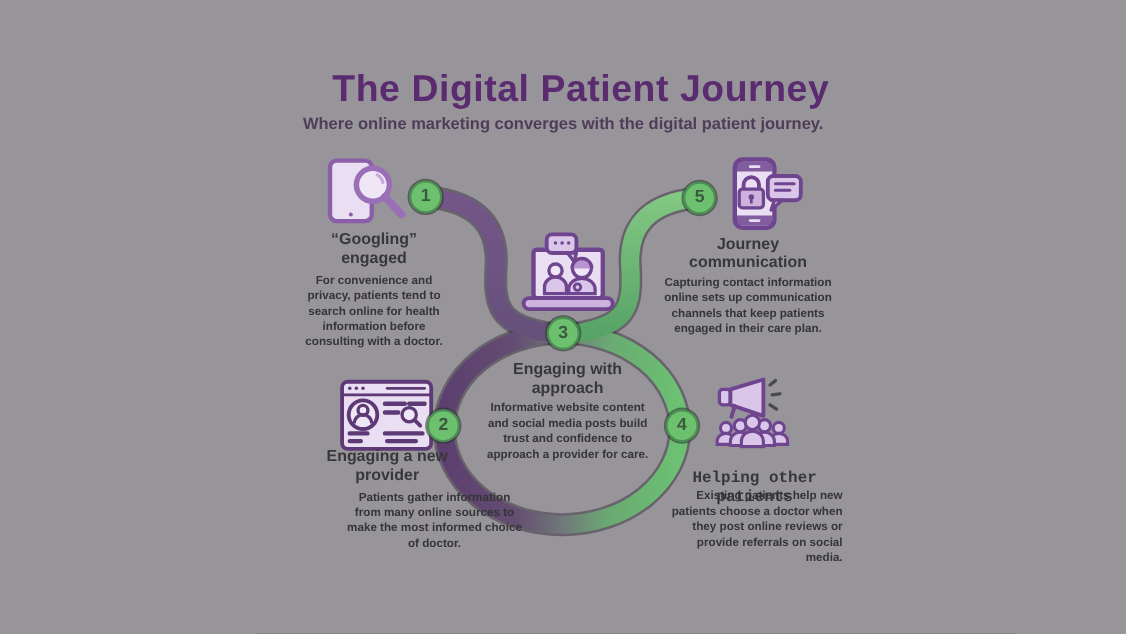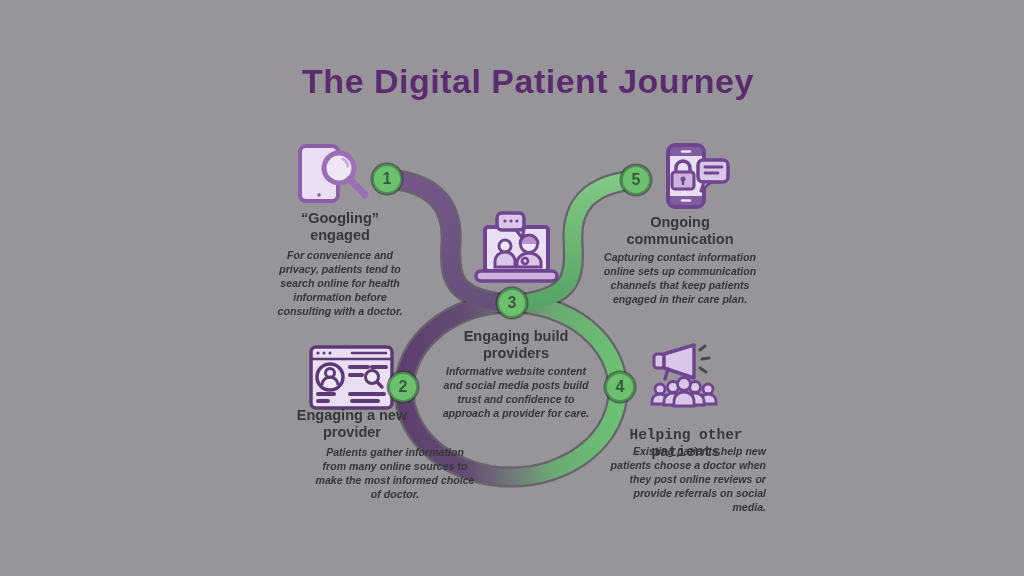--- a/index.html
+++ b/index.html
@@ -26,21 +26,21 @@
   }
   .b1{left:372px; top:164px;} .b2{left:388px; top:372px;}
   .b3{left:497px; top:288px;} .b4{left:605px; top:372px;}
   .b5{left:621px; top:165px;}
   .step-title{
     position:absolute; text-align:center; font-size:14.5px; font-weight:800;
     line-height:1.18; color:#38383a;
   }
   .step-desc{
     position:absolute; text-align:center; font-size:10.6px; font-weight:700;
-    line-height:1.32; color:#353538;font-style:italic;
+    line-height:1.32; color:#353538;
   }
   .t1{left:285px; top:210px; width:110px;}
   .d1{left:266px; top:249px; width:148px;}
   .t2{left:292px; top:407px; width:120px;}
   .d2{left:272px; top:446px; width:160px;margin-left:43px;}
   .t3{left:451px; top:328px; width:130px;}
   .d3{left:441px; top:365px; width:150px;}
   .t4{left:626px; top:427px; width:120px;font-family:Liberation Mono, monospace;}
   .d4{left:606px; top:445px; width:160px;text-align:right;}
   .t5{left:617px; top:214px; width:126px;}
@@ -51,20 +51,21 @@
   .i3{left:470px; top:211px;}
   .i4{left:646px; top:342px;}
   .i5{left:656px; top:142px;}
 </style>
 </head>
 <body>
 
 <div class="stage">
 
   <div class="hdr-title">The Digital Patient Journey</div>
+  <div class="hdr-sub">Where online marketing converges with the digital patient journey.</div>
 
   <svg class="ribbons" viewBox="0 0 1024 576">
     <defs>
       <linearGradient id="gRing" x1="0" y1="0" x2="1" y2="0">
         <stop offset="0" stop-color="#5c3f6f"></stop>
         <stop offset="0.3" stop-color="#644d72"></stop>
         <stop offset="0.5" stop-color="#71787a"></stop>
         <stop offset="0.7" stop-color="#6aaa72"></stop>
         <stop offset="1" stop-color="#6cc173"></stop>
       </linearGradient>
@@ -150,21 +151,21 @@
         <rect x="27" y="2" width="27" height="17" rx="5" fill="#d9c6e8" stroke="#6f4590" stroke-width="3.5"></rect>
         <path d="M 46 19 l 6 8 l 2 -8 z" fill="#d9c6e8" stroke="#6f4590" stroke-width="3" stroke-linejoin="round"></path>
         <circle cx="35" cy="10" r="1.6" fill="#6f4590"></circle>
           <circle cx="41" cy="10" r="1.6" fill="#6f4590"></circle>
           <circle cx="47" cy="10" r="1.6" fill="#6f4590"></circle>
       </svg>
     </div>
     <div class="badge b3">
         <span>3</span>
       </div>
-    <div class="step-title t3">Engaging build providers</div>
+    <div class="step-title t3">Engaging with approach</div>
     <div class="step-desc d3">Informative website content and social media posts build trust and confidence to approach a provider for care.</div>
   </section>
 
   <section>
     <div class="icon i4">
       <svg width="78" height="66" viewBox="0 0 78 66">
         <rect x="8" y="12" width="10" height="14" rx="3" fill="#d9c6e8" stroke="#6f4590" stroke-width="3"></rect>
         <path d="M 18 12 L 48 3 L 48 36 L 18 26 Z" fill="#d9c6e8" stroke="#6f4590" stroke-width="3.5" stroke-linejoin="round"></path>
         <line x1="22" y1="27" x2="19" y2="37" stroke="#6f4590" stroke-width="3.5" stroke-linecap="round"></line>
         <line x1="54" y1="8" x2="59" y2="4" stroke="#4a4a4e" stroke-width="3" stroke-linecap="round"></line>
@@ -205,17 +206,17 @@
           <line x1="27" y1="38" x2="27" y2="43" stroke="#6f4590" stroke-width="2.5"></line>
         <rect x="42" y="18" width="30" height="22" rx="5" fill="#d9c6e8" stroke="#6f4590" stroke-width="3.5"></rect>
         <path d="M 48 40 l -3 9 l 10 -9 z" fill="#d9c6e8" stroke="#6f4590" stroke-width="3" stroke-linejoin="round"></path>
         <line x1="49" y1="25" x2="66" y2="25" stroke="#6f4590" stroke-width="2.8" stroke-linecap="round"></line>
         <line x1="49" y1="31" x2="62" y2="31" stroke="#6f4590" stroke-width="2.8" stroke-linecap="round"></line>
       </svg>
     </div>
     <div class="badge b5">
         <span>5</span>
       </div>
-    <div class="step-title t5">Ongoing communication</div>
+    <div class="step-title t5">Journey communication</div>
     <div class="step-desc d5">Capturing contact information online sets up communication channels that keep patients engaged in their care plan.</div>
   </section>
 
 </div>
 
 </body></html>

